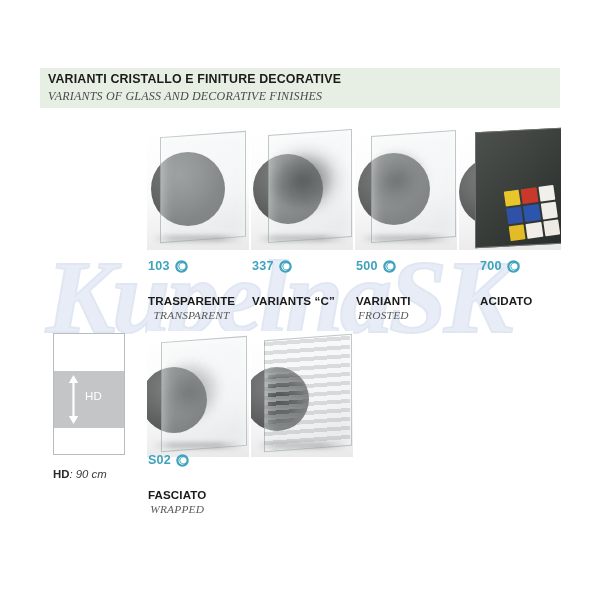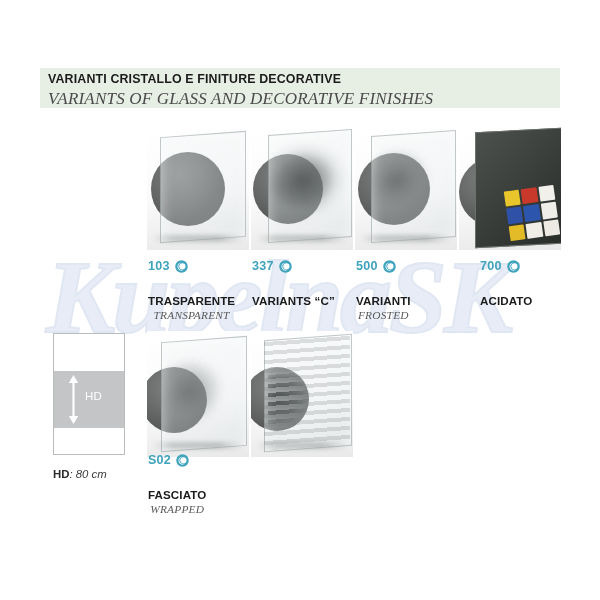--- a/index.html
+++ b/index.html
@@ -31,21 +31,21 @@
     background:#e7efe5;z-index:2;
   }
   .header-title{
     position:absolute;left:8px;top:4px;
     font-size:12.4px;font-weight:700;color:#1b1b1b;
     letter-spacing:.15px;white-space:nowrap;
   }
   .header-sub{
     position:absolute;left:8px;top:21px;
     font-family:"Liberation Serif", serif;
-    font-size:17px;font-style:italic;font-weight:400;
+    font-size:12px;font-style:italic;font-weight:400;
     color:#4a4a4a;letter-spacing:.2px;white-space:nowrap;
   }
 
   
   .panel{
     position:absolute;overflow:hidden;background:#fdfdfd;z-index:3;
   }
   .photo{position:absolute;inset:0;overflow:hidden;}
   .photo-bg{
     position:absolute;inset:0;
@@ -259,21 +259,21 @@
   <div class="hd-diagram">
     <div class="hd-box"></div>
     <div class="hd-band"></div>
     <svg class="hd-arrow" viewBox="0 0 11 49">
       <line x1="5.5" y1="6" x2="5.5" y2="43" stroke="#ffffff" stroke-width="2.2"></line>
       <polygon points="5.5,0 10.2,8 0.8,8" fill="#ffffff"></polygon>
       <polygon points="5.5,49 10.2,41 0.8,41" fill="#ffffff"></polygon>
     </svg>
     <div class="hd-label">HD</div>
   </div>
-  <div class="hd-caption"><b>HD</b><i>: 80 cm</i></div>
+  <div class="hd-caption"><b>HD</b><i>: 90 cm</i></div>
 
   <div class="panel" style="left:147px;top:331px;width:102px;height:126px;">
     <div class="photo">
       <div class="photo-bg"></div>
       <div class="sphere" style="left:-6px;top:36px;width:66px;height:66px;"></div>
       <div class="sheet tilt" style="left:14px;top:8px;width:84px;height:108px;"></div>
       <div class="veil" style="left:14px;top:8px;width:84px;height:108px;transform:skewY(-4.2deg);
            background:radial-gradient(ellipse 40px 38px at 32% 48%, rgba(96,100,100,.62) 0%, rgba(130,134,134,.34) 54%, rgba(255,255,255,0) 88%);
            filter:blur(4.5px);"></div>
       <div class="shadowline"></div>

